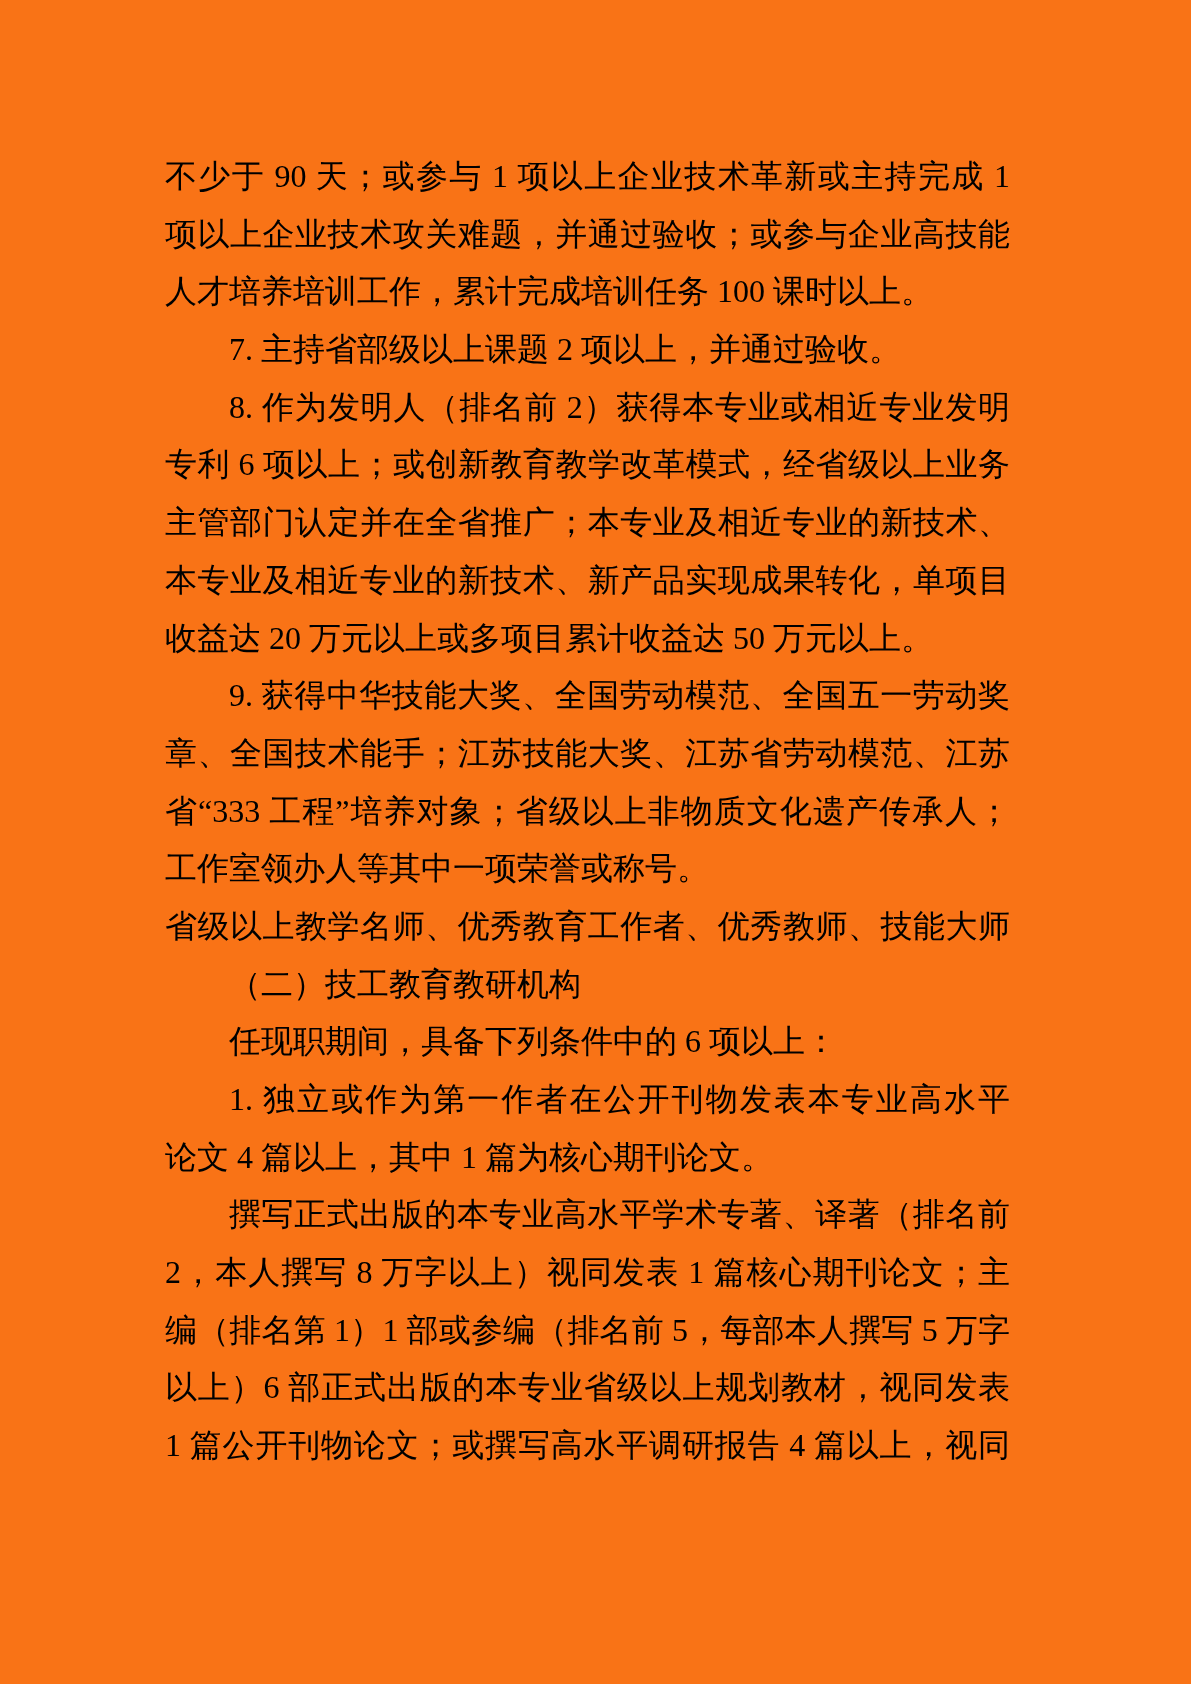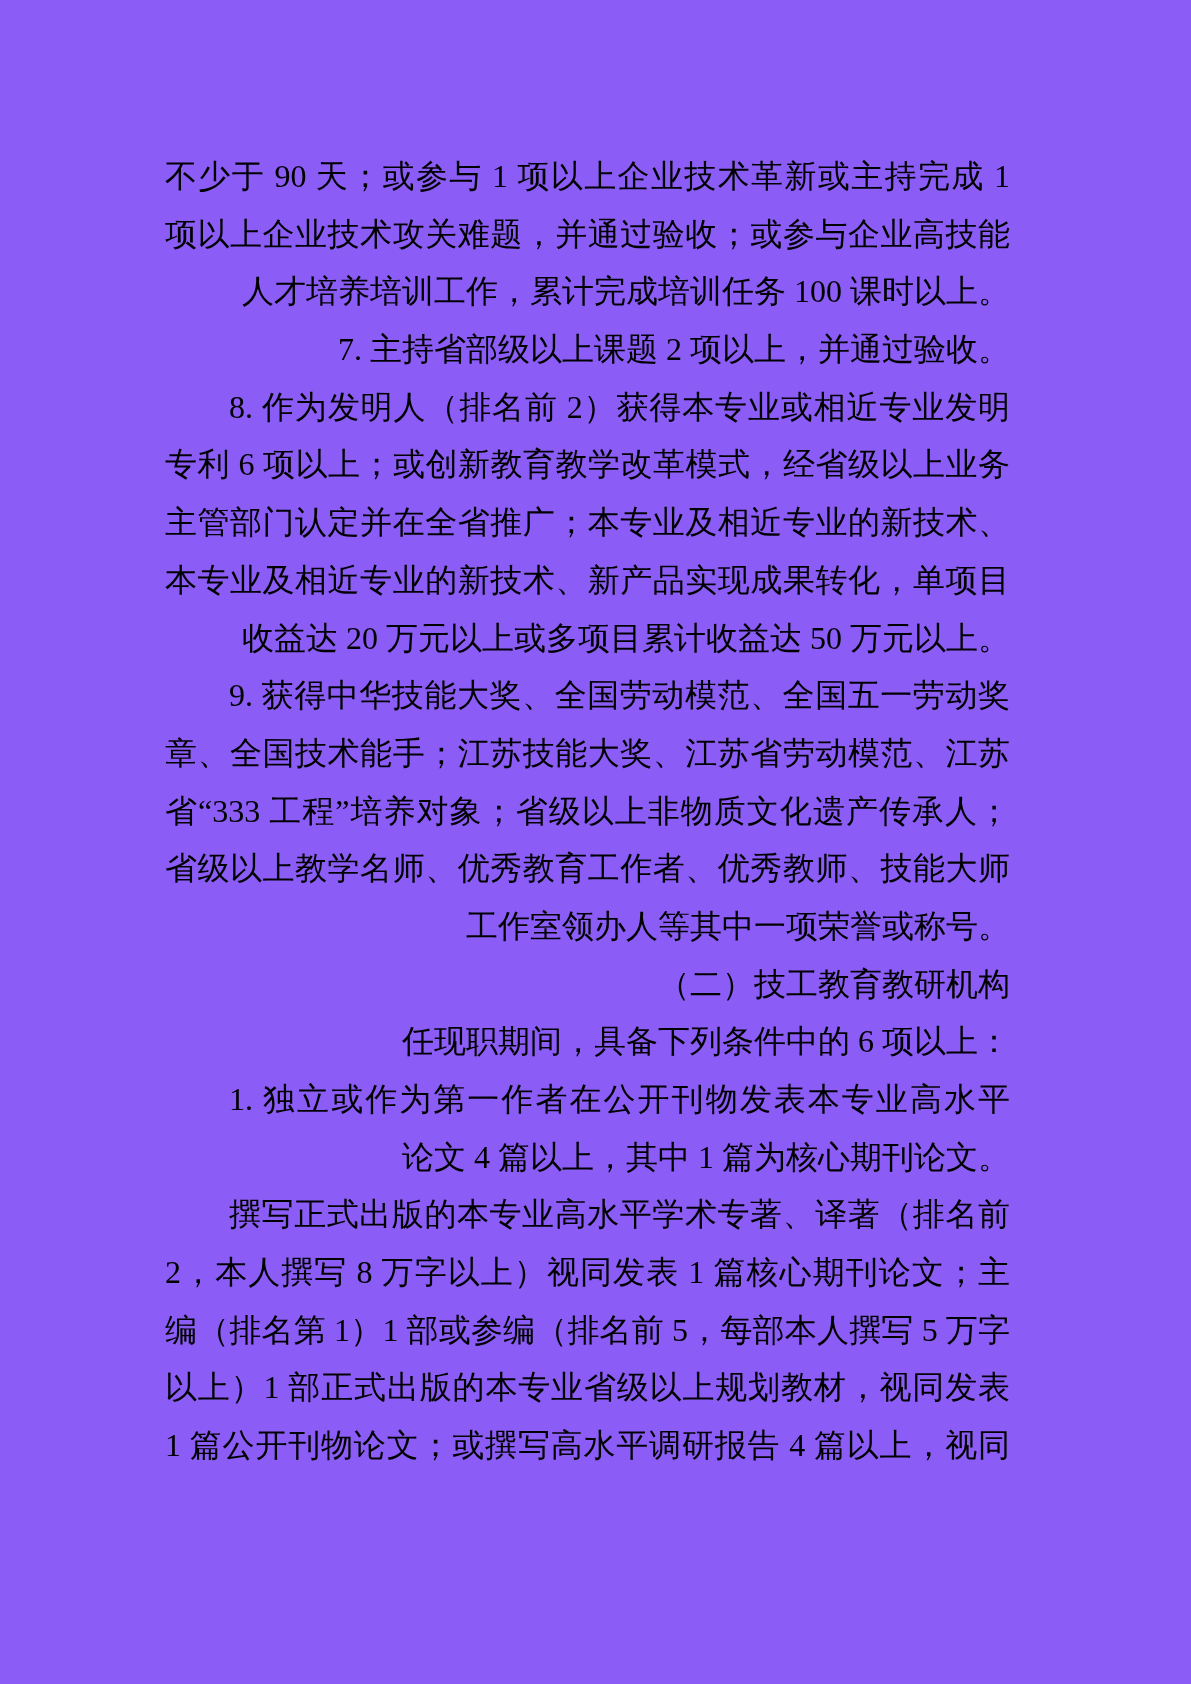--- a/index.html
+++ b/index.html
@@ -4,37 +4,37 @@
 <style>
   html, body {
     margin: 0;
     padding: 0;
     background: #ffffff;
   }
   .page {
     position: relative;
     width: 1191px;
     height: 1684px;
-    background: #8b5cf6;
+    background: #f97316;
     color: #000000;
     font-family: "Liberation Serif", "DejaVu Serif", serif;
     overflow: hidden;
   }
   .content {
     position: absolute;
     left: 165px;
     top: 148px;
     width: 845px;
   }
   .line {
     font-size: 32px;
     line-height: 57.7px;
     height: 57.7px;
     overflow: hidden;
-    text-align: right;
+    text-align: left;
     color: #000000;
   }
   .line.justify {
     text-align: justify;
     text-align-last: justify;
     text-justify: inter-character;
   }
   .line.indent {
     text-indent: 2em;
   }
@@ -49,25 +49,25 @@
       <div class="line">人才培养培训工作，累计完成培训任务 100 课时以上。</div>
       <div class="line indent">7. 主持省部级以上课题 2 项以上，并通过验收。</div>
       <div class="line indent justify">8. 作为发明人（排名前 2）获得本专业或相近专业发明</div>
       <div class="line justify">专利 6 项以上；或创新教育教学改革模式，经省级以上业务</div>
       <div class="line justify">主管部门认定并在全省推广；本专业及相近专业的新技术、装</div>
       <div class="line justify">本专业及相近专业的新技术、新产品实现成果转化，单项目</div>
       <div class="line">收益达 20 万元以上或多项目累计收益达 50 万元以上。</div>
       <div class="line indent justify">9. 获得中华技能大奖、全国劳动模范、全国五一劳动奖</div>
       <div class="line justify">章、全国技术能手；江苏技能大奖、江苏省劳动模范、江苏</div>
       <div class="line justify">省“333 工程”培养对象；省级以上非物质文化遗产传承人；</div>
+      <div class="line">工作室领办人等其中一项荣誉或称号。</div>
       <div class="line justify">省级以上教学名师、优秀教育工作者、优秀教师、技能大师</div>
-      <div class="line">工作室领办人等其中一项荣誉或称号。</div>
       <div class="line indent">（二）技工教育教研机构</div>
       <div class="line indent">任现职期间，具备下列条件中的 6 项以上：</div>
       <div class="line indent justify">1. 独立或作为第一作者在公开刊物发表本专业高水平</div>
       <div class="line">论文 4 篇以上，其中 1 篇为核心期刊论文。</div>
       <div class="line indent justify">撰写正式出版的本专业高水平学术专著、译著（排名前</div>
       <div class="line justify">2，本人撰写 8 万字以上）视同发表 1 篇核心期刊论文；主</div>
       <div class="line justify">编（排名第 1）1 部或参编（排名前 5，每部本人撰写 5 万字</div>
-      <div class="line justify">以上）1 部正式出版的本专业省级以上规划教材，视同发表</div>
+      <div class="line justify">以上）6 部正式出版的本专业省级以上规划教材，视同发表</div>
       <div class="line justify">1 篇公开刊物论文；或撰写高水平调研报告 4 篇以上，视同发</div>
     </div>
 </div>
 
 </body></html>

